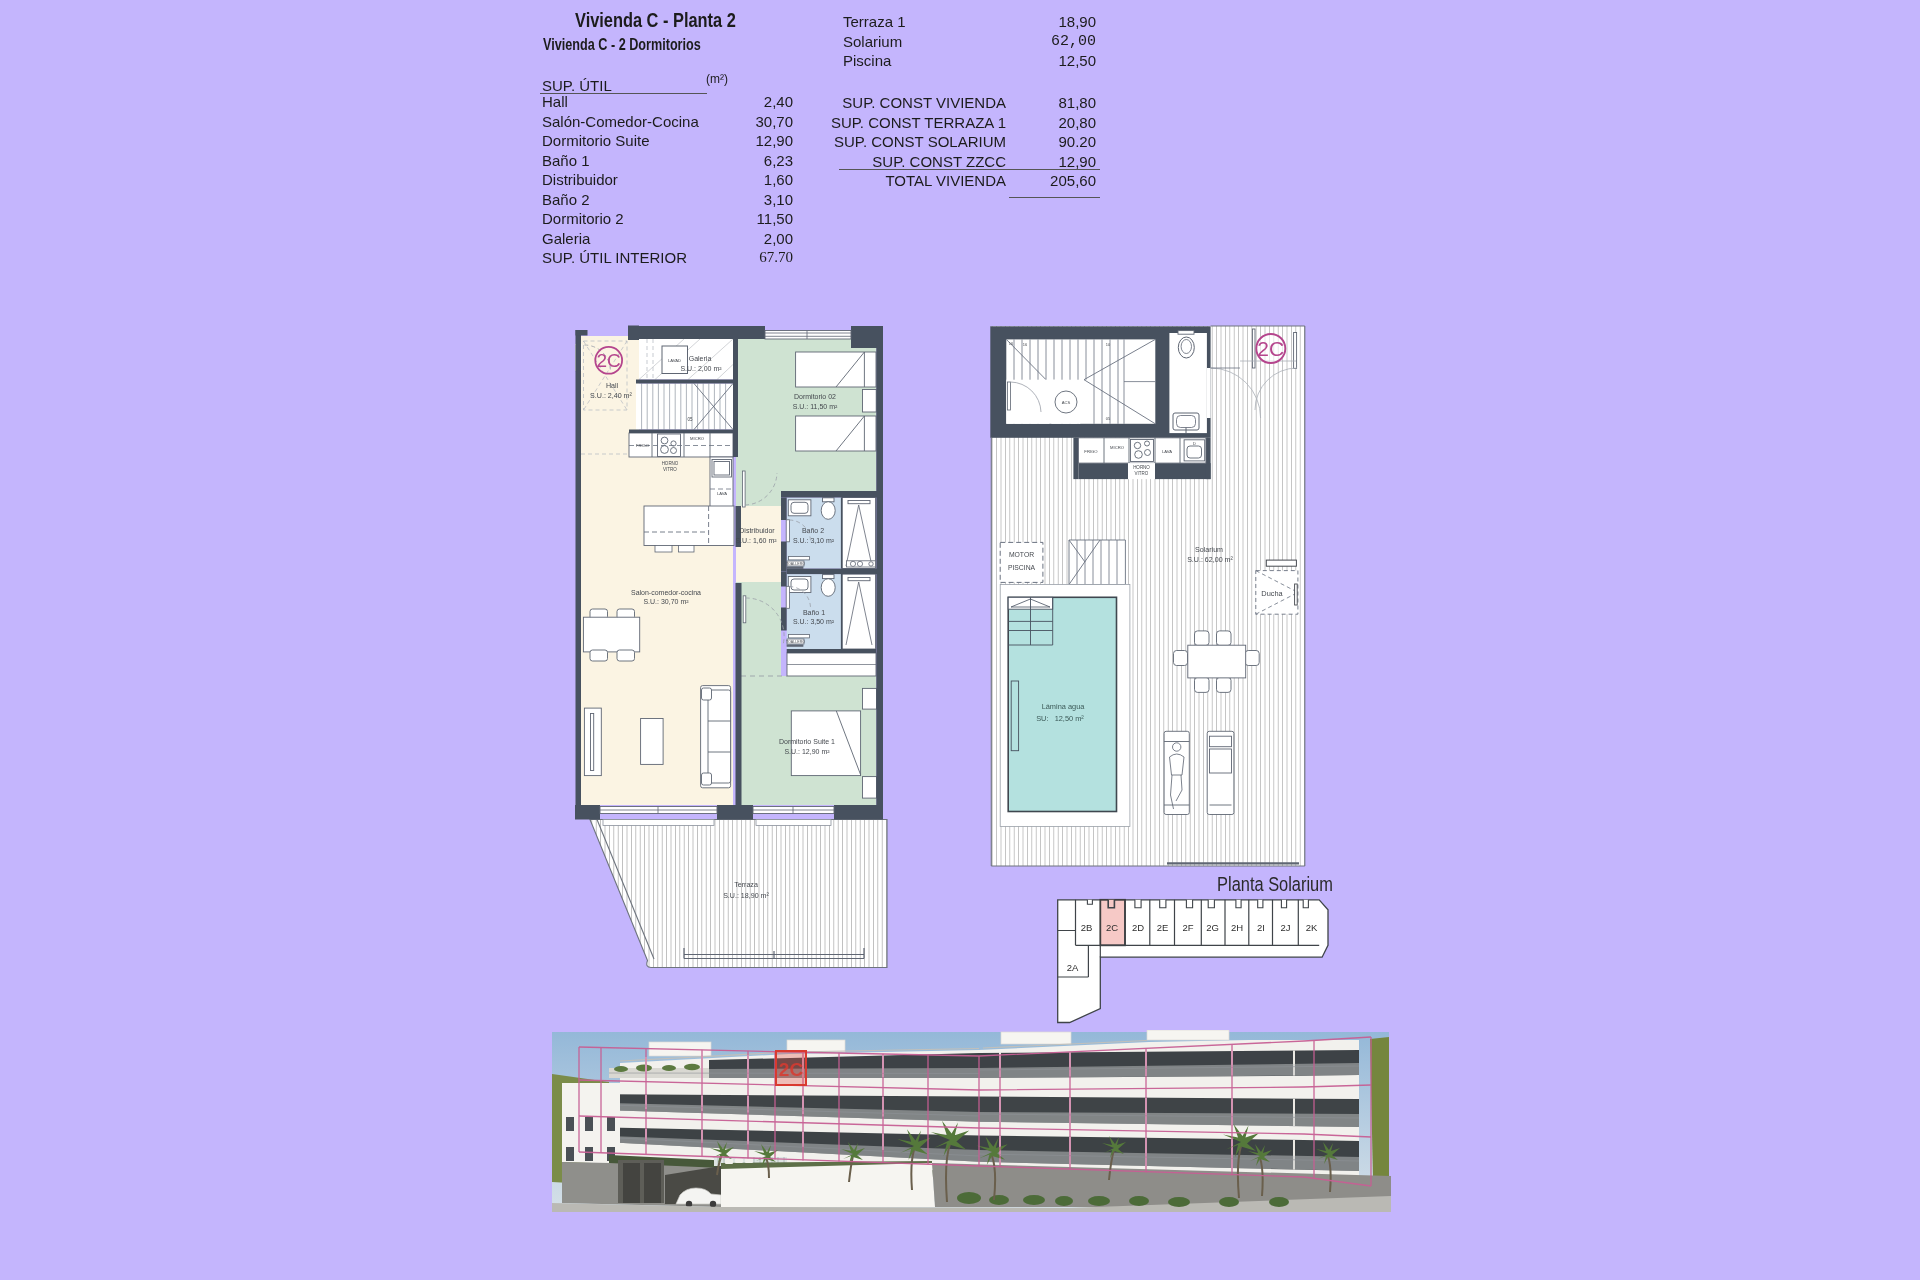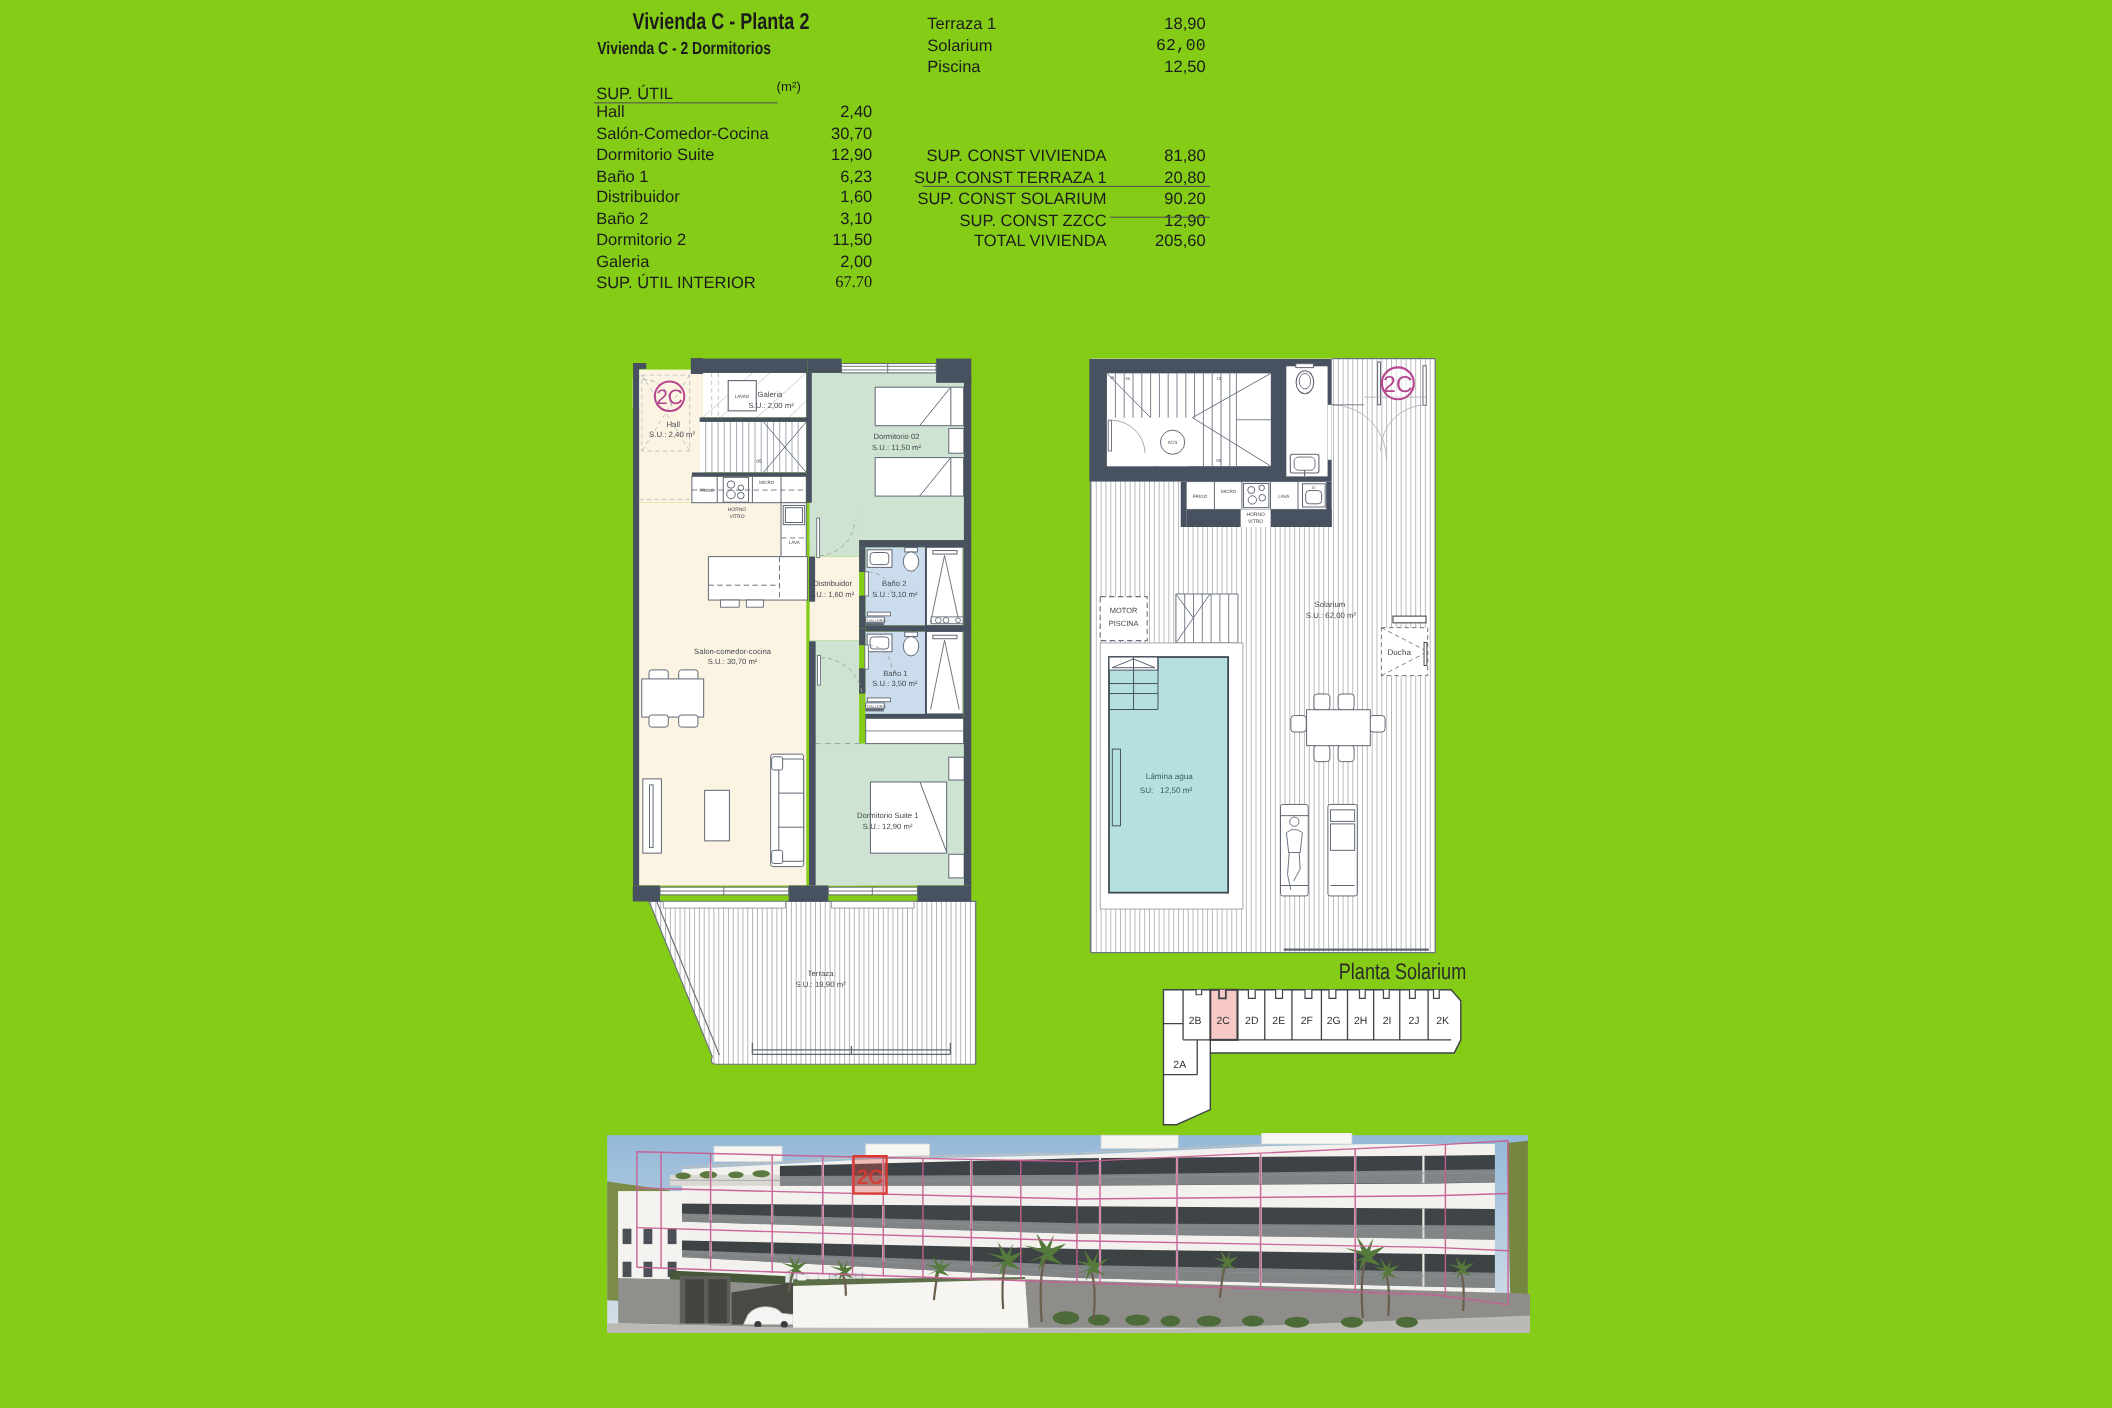--- a/index.html
+++ b/index.html
@@ -1,16 +1,16 @@
 <!DOCTYPE html>
 <html><head>
 <meta charset="utf-8">
 <style>
   html,body{margin:0;padding:0;background:#fff;}
-  #page{position:relative;width:1920px;height:1280px;background:#84cc16;overflow:hidden;
+  #page{position:relative;width:1920px;height:1280px;background:#c4b5fd;overflow:hidden;
         font-family:"Liberation Sans",sans-serif;color:#1c1c1c;}
   .abs{position:absolute;}
   .num{text-align:right;}
 </style>
 </head>
 <body>
 <div id="page">
 
   <div class="abs" style="left:575px;top:8px;width:400px;font-size:21px;font-weight:bold;transform:scaleX(0.78);transform-origin:left top;">Vivienda C - Planta 2</div>
 
@@ -33,21 +33,21 @@
     <div style="position:relative;"><span>SUP. ÚTIL INTERIOR</span><span class="abs num" style="right:0;width:80px;font-family:Liberation Serif, serif;">67.70</span></div>
   </div>
 
   <div class="abs" style="left:843px;top:12px;width:253px;font-size:15px;line-height:19.5px;">
     <div style="position:relative;"><span>Terraza 1</span><span class="abs num" style="right:0;width:80px;">18,90</span></div>
     <div style="position:relative;"><span>Solarium</span><span class="abs num" style="right:0;width:80px;font-family:Liberation Mono, monospace;">62,00</span></div>
     <div style="position:relative;"><span>Piscina</span><span class="abs num" style="right:0;width:80px;">12,50</span></div>
   </div>
 
   <div class="abs" style="left:843px;top:93px;width:253px;font-size:15px;line-height:19.5px;">
-    <div style="position:relative;height:19.5px;margin-top:39px;">
+    <div style="position:relative;height:19.5px;">
         <span class="abs num" style="right:90px;width:200px;">SUP. CONST VIVIENDA</span>
         <span class="abs num" style="right:0;width:80px;">81,80</span>
       </div>
     <div style="position:relative;height:19.5px;">
         <span class="abs num" style="right:90px;width:200px;">SUP. CONST TERRAZA 1</span>
         <span class="abs num" style="right:0;width:80px;">20,80</span>
       </div>
     <div style="position:relative;height:19.5px;padding-left:36px;">
         <span class="abs num" style="right:90px;width:200px;">SUP. CONST SOLARIUM</span>
         <span class="abs num" style="right:0;width:80px;">90.20</span>

